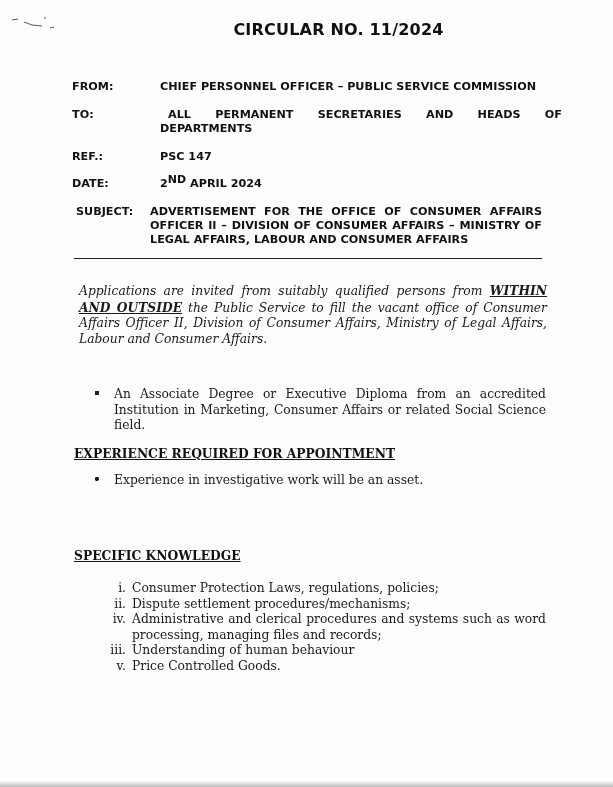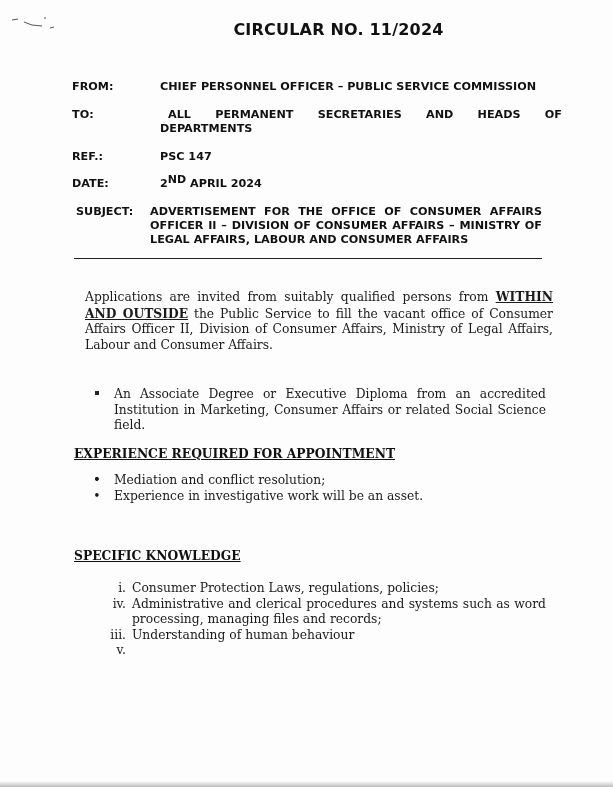--- a/index.html
+++ b/index.html
@@ -57,35 +57,36 @@
     <span class="val"><span>2</span><sup>ND</sup><span> APRIL 2024</span></span>
   </div>
 
   <div class="hdr" style="top:205px; left:76px;">
     <span class="lbl">SUBJECT:</span>
     <span class="val" style="left:74px; width:392px;">ADVERTISEMENT FOR THE OFFICE OF CONSUMER AFFAIRS OFFICER II – DIVISION OF CONSUMER AFFAIRS – MINISTRY OF LEGAL AFFAIRS, LABOUR AND CONSUMER AFFAIRS</span>
   </div>
 
   <div class="rule"></div>
 
-  <p class="para serif" style="margin:11px;"><span>Applications are invited from suitably qualified persons from </span><b>WITHIN AND OUTSIDE</b><span> the Public Service to fill the vacant office of Consumer Affairs Officer II, Division of Consumer Affairs, Ministry of Legal Affairs, Labour and Consumer Affairs.</span></p>
+  <p class="para serif" style="margin:5px;font-style:italic;"><span>Applications are invited from suitably qualified persons from </span><b>WITHIN AND OUTSIDE</b><span> the Public Service to fill the vacant office of Consumer Affairs Officer II, Division of Consumer Affairs, Ministry of Legal Affairs, Labour and Consumer Affairs.</span></p>
 
   <ul class="list serif" style="top:383px;">
     <li><span class="mark"><span class="sq"></span></span><span>An Associate Degree or Executive Diploma from an accredited Institution in Marketing, Consumer Affairs or related Social Science field.</span></li>
   </ul>
 
   <div class="sec-h" style="top:446px;">EXPERIENCE REQUIRED FOR APPOINTMENT</div>
   <ul class="list serif" style="top:469px;">
     <li><span class="mark">•</span></li>
-    <li><span class="mark">•</span><span>Mediation and conflict resolution;</span></li>
+    <li><span class="mark">•</span></li>
     <li><span class="mark">•</span><span>Experience in investigative work will be an asset.</span></li>
   </ul>
 
   <div class="sec-h" style="top:548px;">SPECIFIC KNOWLEDGE</div>
   <ol class="list roman serif" style="top:577px;">
     <li><span class="mark">i.</span><span>Consumer Protection Laws, regulations, policies;</span></li>
+    <li><span class="mark">ii.</span><span>Dispute settlement procedures/mechanisms;</span></li>
     <li><span class="mark">iv.</span><span>Administrative and clerical procedures and systems such as word processing, managing files and records;</span></li>
     <li><span class="mark">iii.</span><span>Understanding of human behaviour</span></li>
-    <li><span class="mark">v.</span></li>
+    <li><span class="mark">v.</span><span>Price Controlled Goods.</span></li>
   </ol>
 
   <div class="scan-edge"></div>
 </div>
 
 </body></html>

